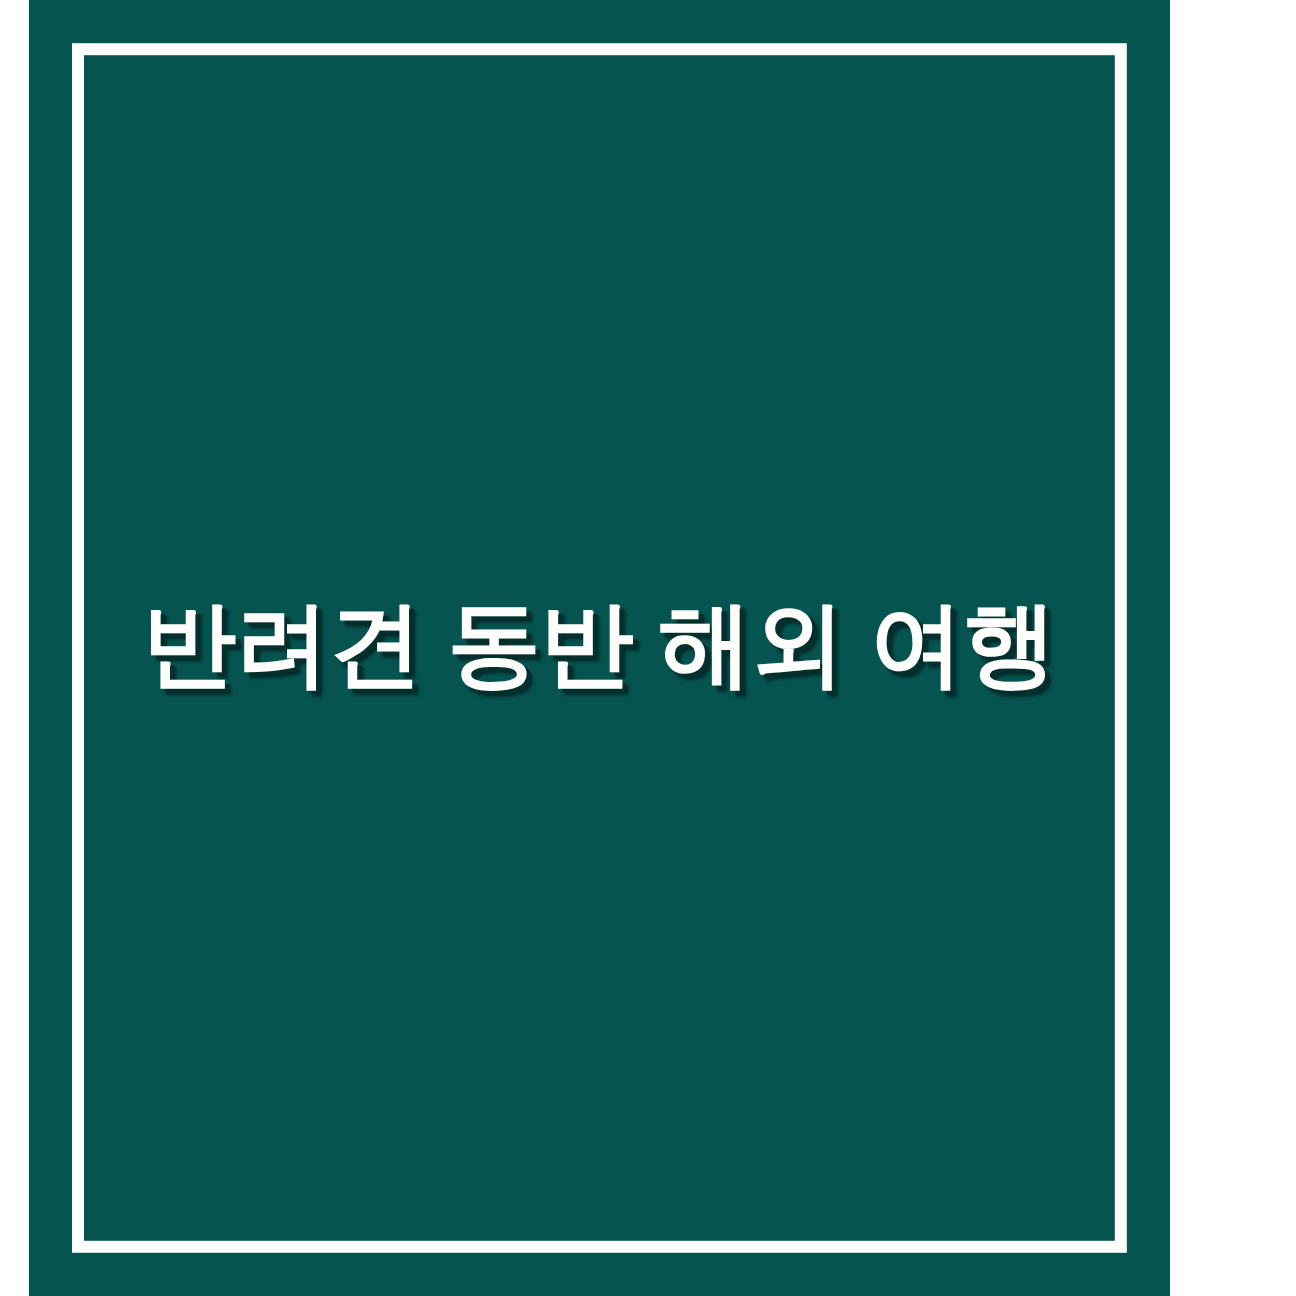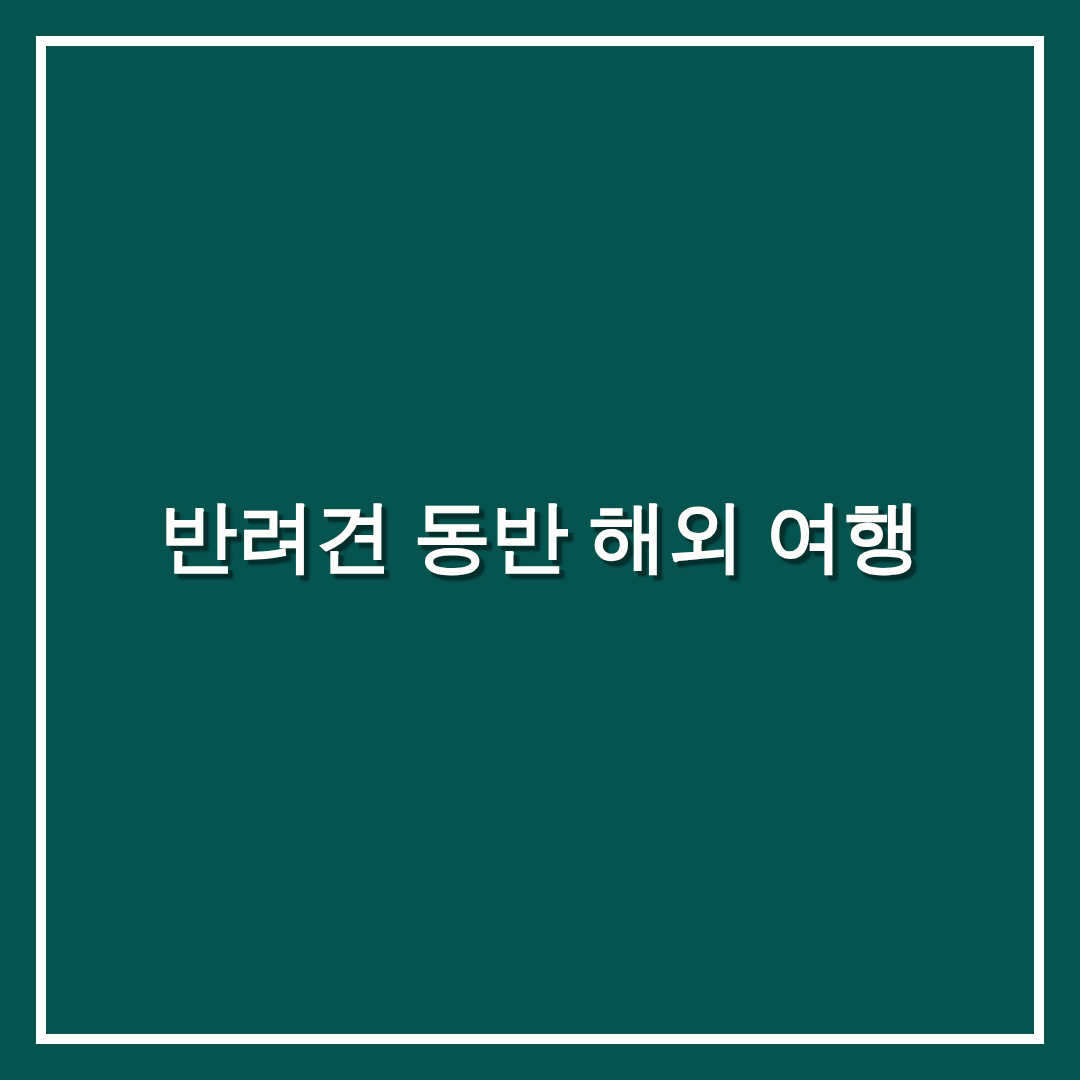--- a/index.html
+++ b/index.html
@@ -4,25 +4,26 @@
 <title>Thumbnail Card</title>
 <style>
   html, body {
     margin: 0;
     padding: 0;
     background: #ffffff;
   }
 
   .canvas {
     position: relative;
-    width: 1080px;
+    width: 951px;
     height: 1080px;
     box-sizing: border-box;
     overflow: hidden;
     font-family: "Liberation Sans", "DejaVu Sans", sans-serif;
+    margin-left: 24px;
   }
 
   
   .bg-fill {
     position: absolute;
     inset: 0;
     background: #065450;
   }
 
   

